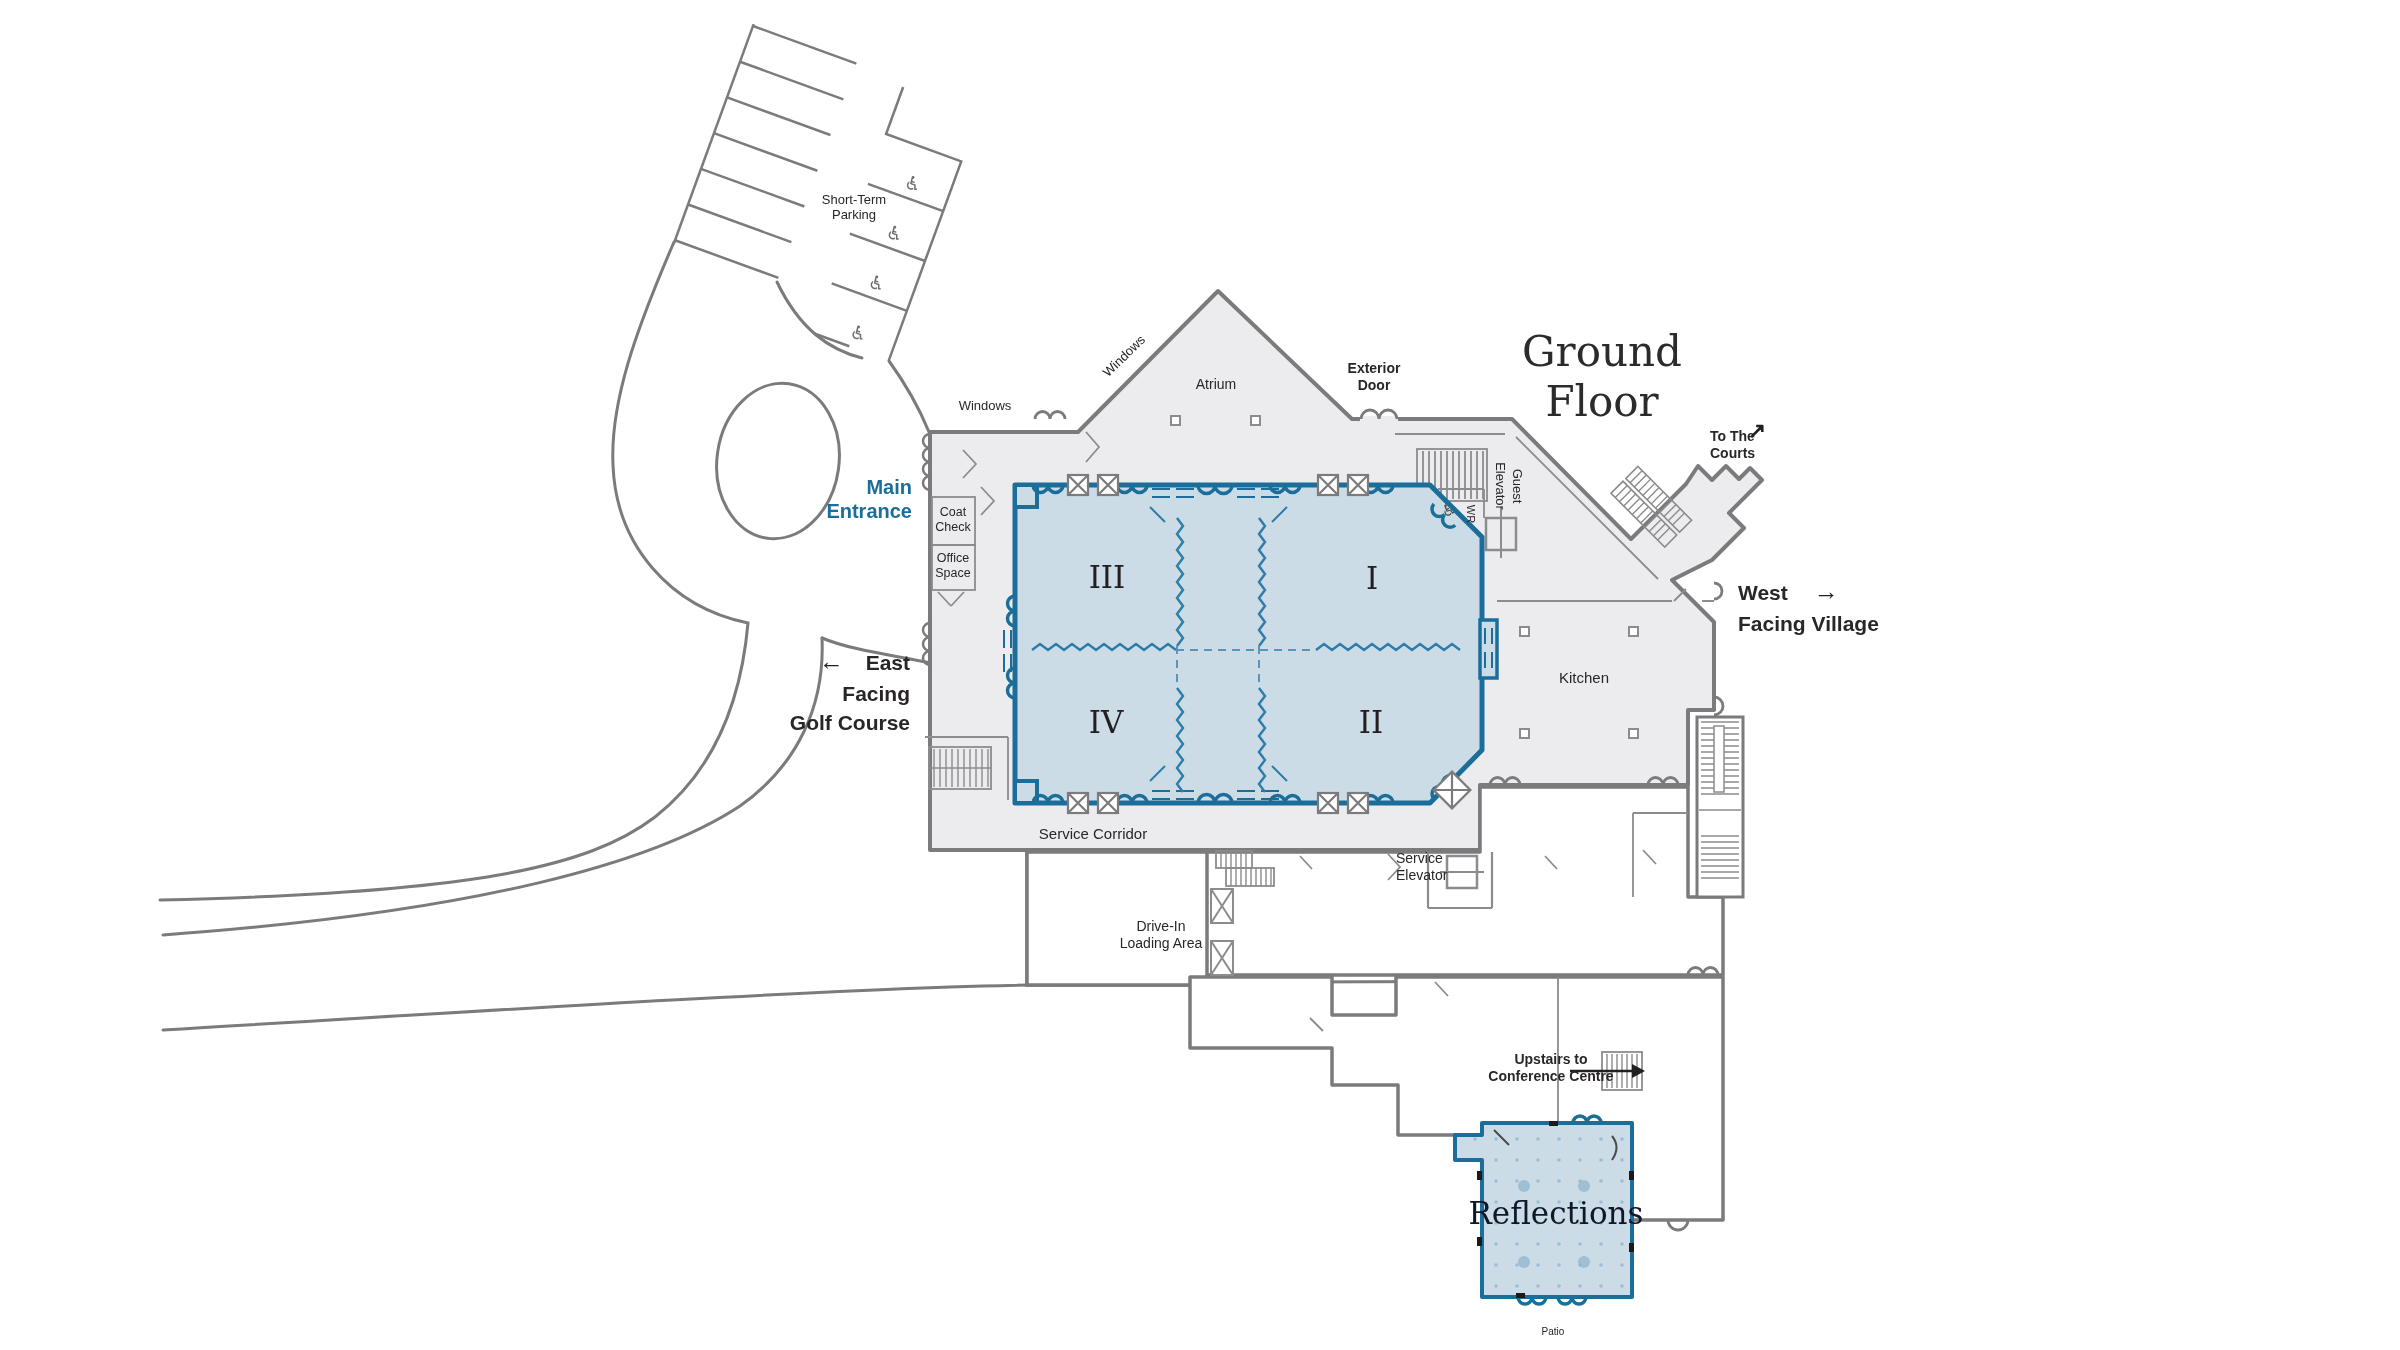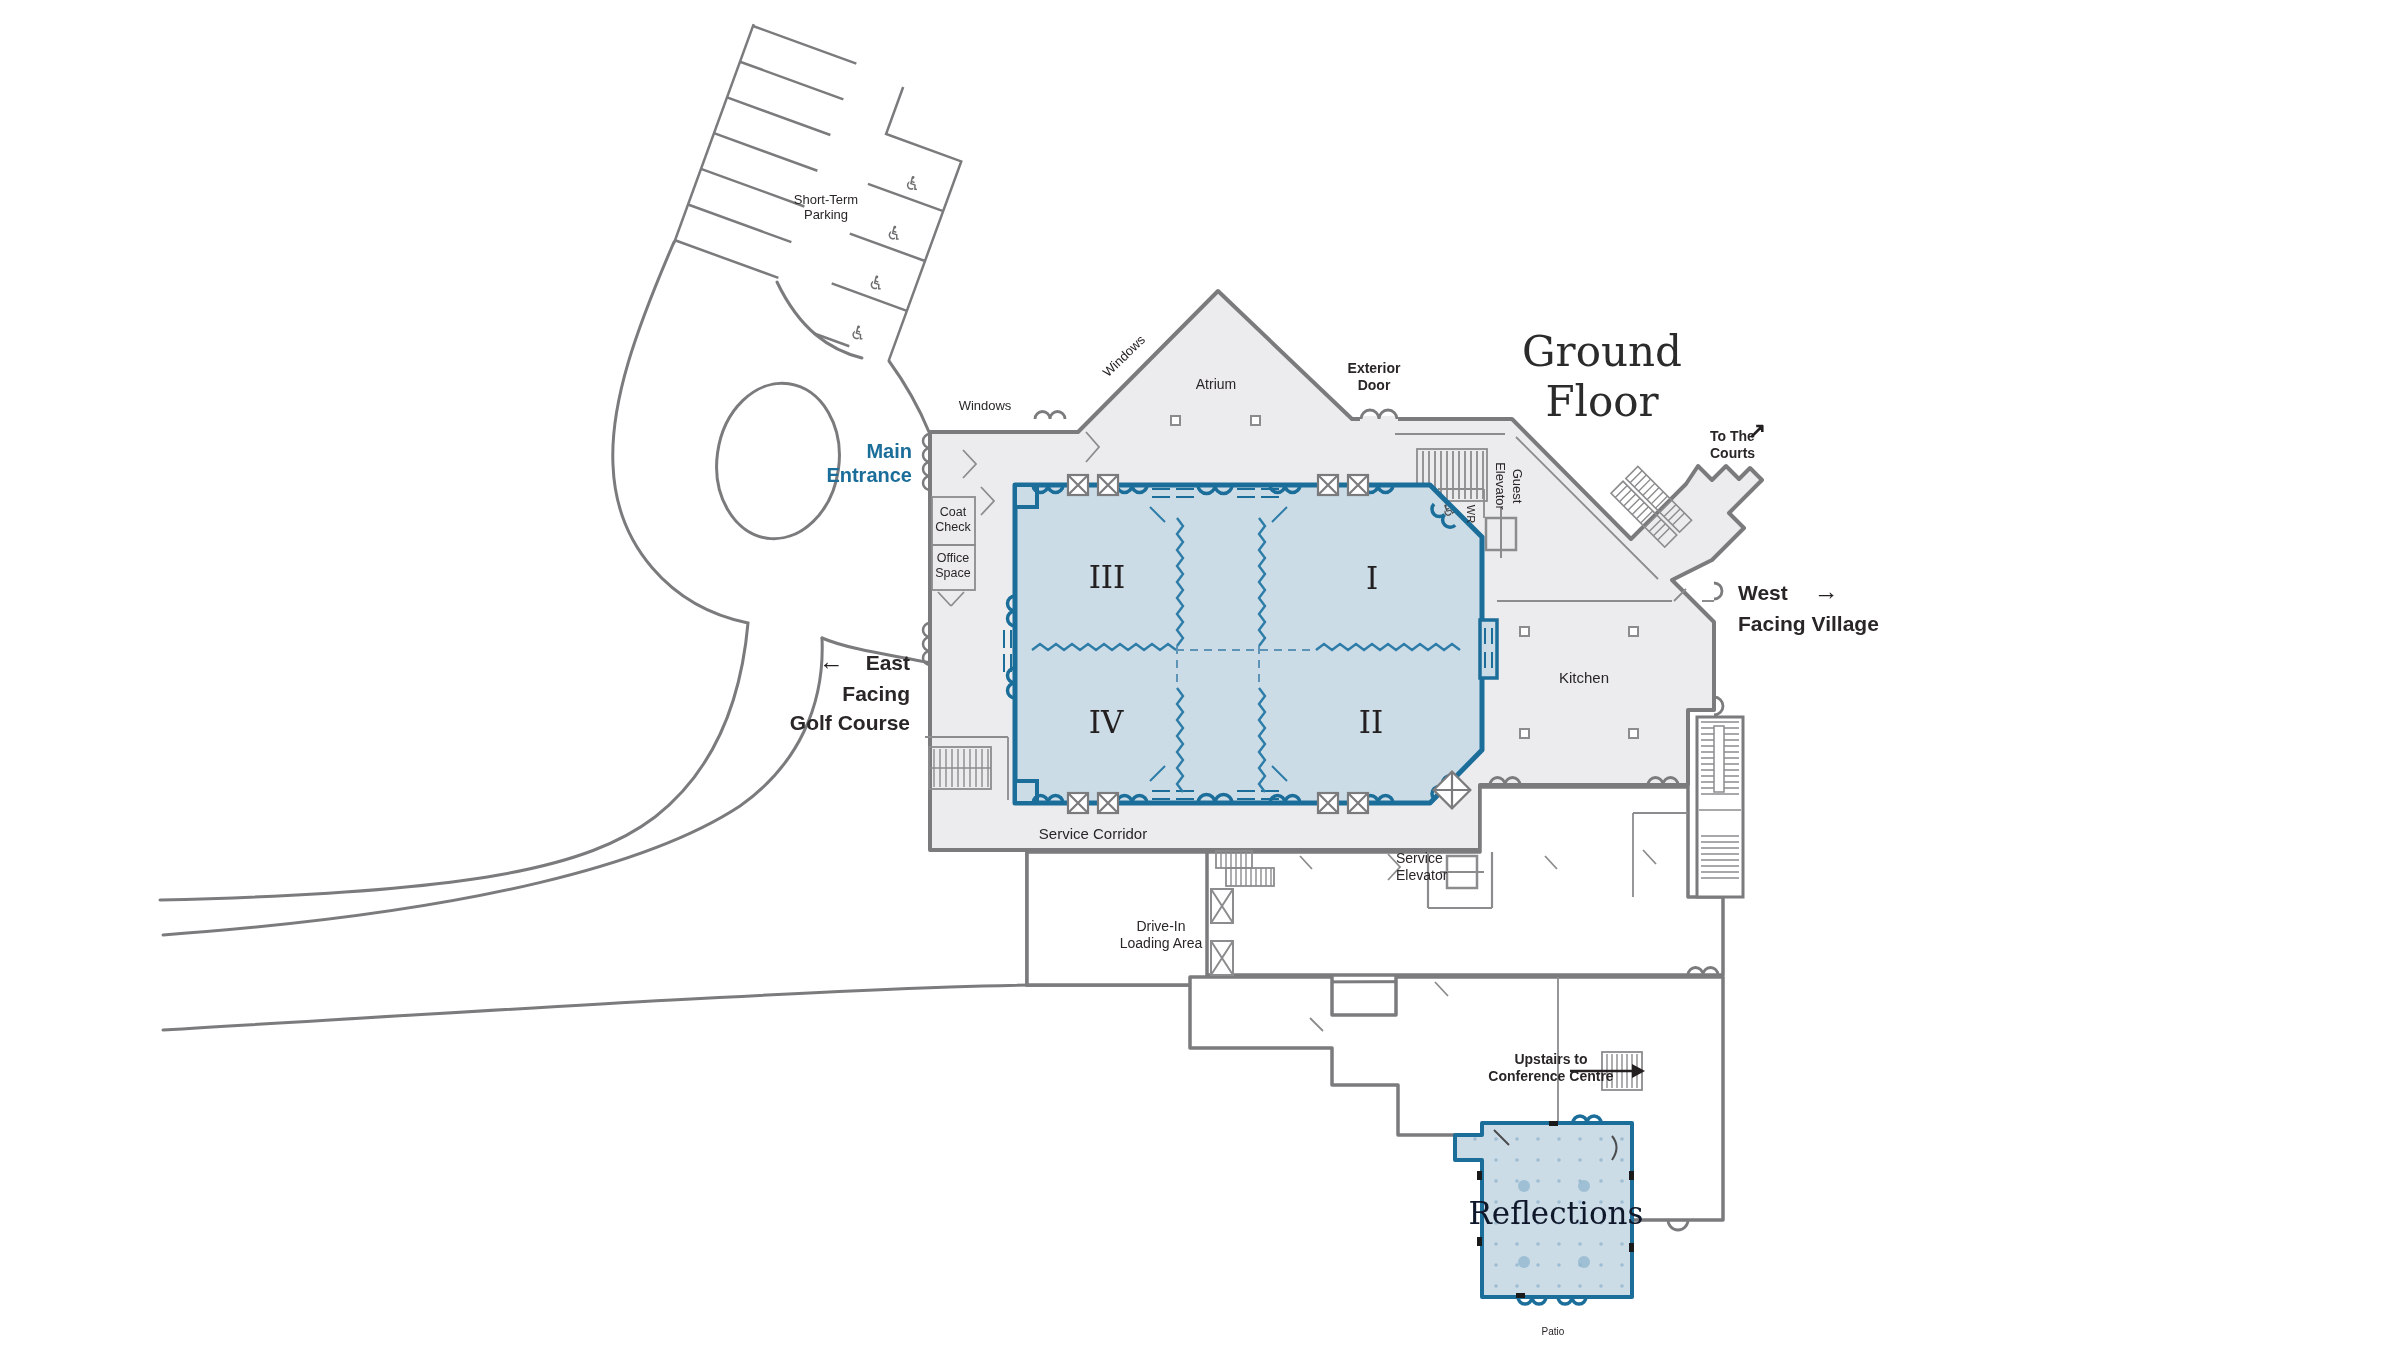--- a/index.html
+++ b/index.html
@@ -5,21 +5,21 @@
   html,body{margin:0;padding:0;background:#fff;}
   .stage{position:relative;width:2400px;height:1350px;background:#fff;overflow:hidden;
          font-family:"Liberation Sans",sans-serif;}
   .stage svg{position:absolute;left:0;top:0;}
   .lbl{position:absolute;transform:translate(-50%,-50%);text-align:center;
        font:13px "Liberation Sans",sans-serif;color:#2A2627;line-height:1.18;white-space:nowrap;}
   .lblL{transform:none;text-align:left;}
   .lblR{transform:translate(-100%,0);text-align:right;}
   .b{font-weight:bold;}
   .serif{font-family:"DejaVu Serif",serif;}
-  .blue{color:#1C6E9A;}
+  .blue{color:#1C6E9A;margin-top:36px;}
   .rot90{transform:translate(-50%,-50%) rotate(90deg);}
   .win{transform:translate(-50%,-50%) rotate(-44deg);}
   .arrow{font-weight:bold;color:#231F20;}
 </style>
 </head>
 <body>
 
 <div class="stage">
 
 <svg width="2400" height="1350" viewBox="0 0 2400 1350">
@@ -248,21 +248,21 @@
           <rect x="1549" y="1121" width="9" height="5"></rect>
     </g>
   </g>
 </svg>
 
 <div class="lbl serif" style="left:1602px;top:377px;font-size:42px;color:#2B2B2B;">
   <div>Ground</div>
       <div>Floor</div>
 </div>
 
-<div class="lbl" style="left:826px;top:207px;font-size:13px;">
+<div class="lbl" style="left:854px;top:207px;font-size:13px;">
   <div>Short-Term</div>
       <div>Parking</div>
 </div>
 
 <div class="lbl lblR b blue" style="left:912px;top:440px;font-size:20px;">
   <div>Main</div>
       <div>Entrance</div>
 </div>
 
 <div class="lbl" style="left:985px;top:406px;font-size:13px;">Windows</div>

